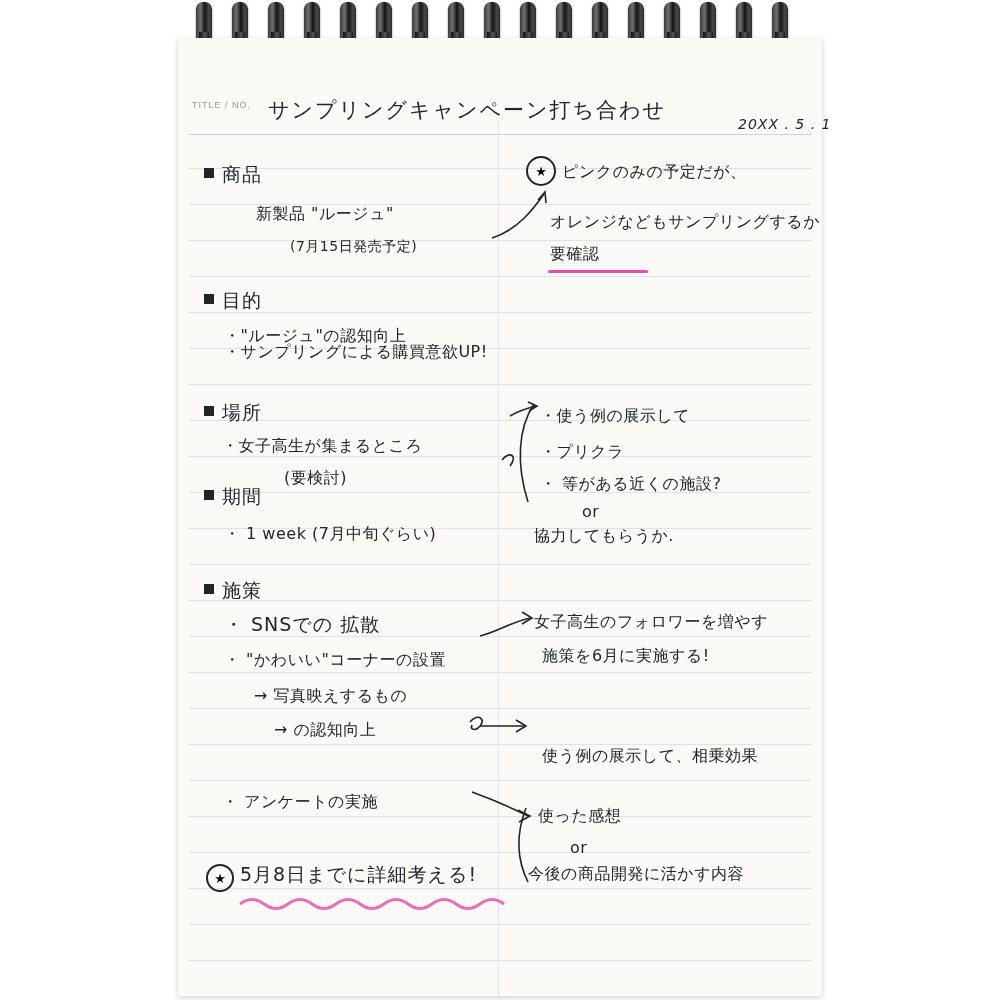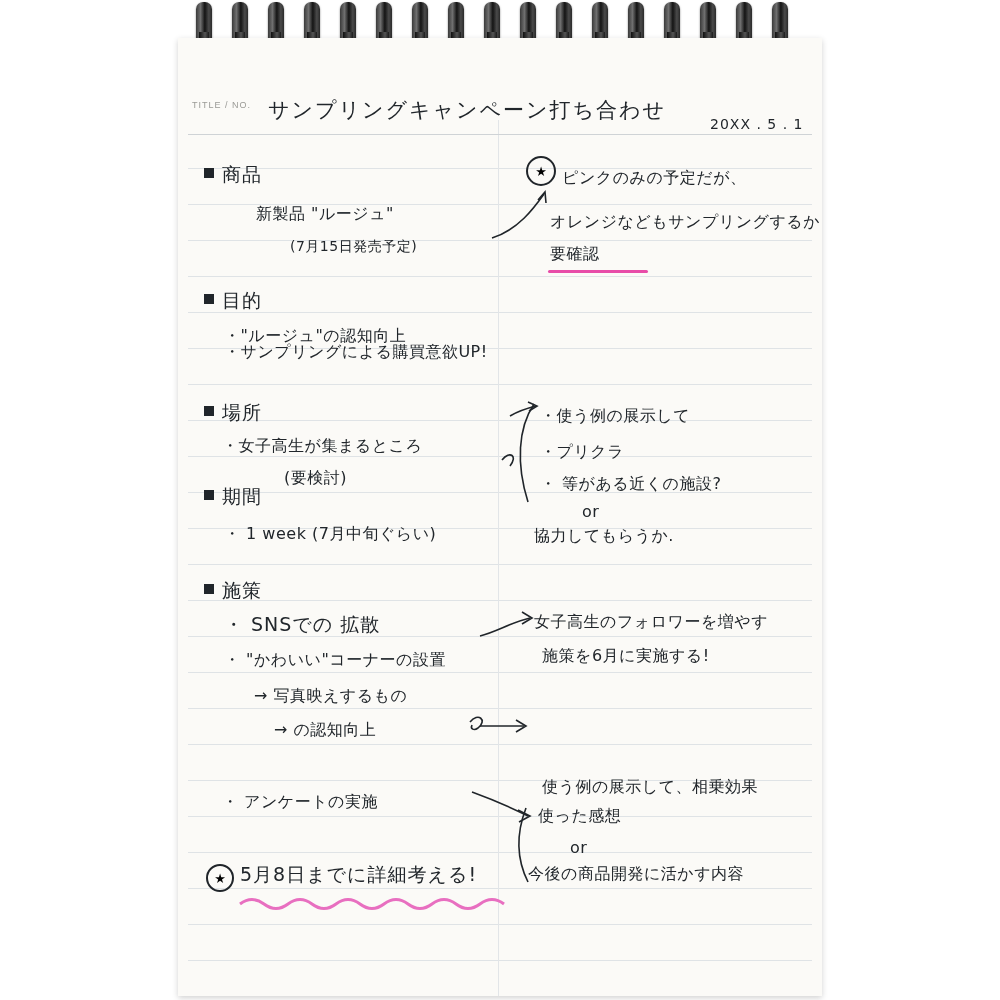--- a/index.html
+++ b/index.html
@@ -128,21 +128,21 @@
       <div class="rule" style="top:814px"></div>
       <div class="rule" style="top:850px"></div>
       <div class="rule" style="top:886px"></div>
       <div class="rule" style="top:922px"></div>
     </div>
     <div class="vline"></div>
     <div class="hdr-line"></div>
 
     <div class="title-no">TITLE / NO.</div>
     <div class="ink h1" style="left:90px;top:58px;">サンプリングキャンペーン打ち合わせ</div>
-    <div class="ink date" style="left:532px;top:78px;">20XX . 5 . 1</div>
+    <div class="ink date" style="left:560px;top:78px;font-style:italic;">20XX . 5 . 1</div>
 
     <div class="sq" style="left:26px;top:130px;"></div>
     <div class="ink h2" style="left:44px;top:124px;font-family:Liberation Serif, serif;">商品</div>
     <div class="ink bd" style="left:78px;top:166px;">新製品 "ルージュ"</div>
     <div class="ink sm" style="left:112px;top:200px;">(7月15日発売予定)</div>
 
     <div class="sq" style="left:26px;top:256px;"></div>
     <div class="ink h2" style="left:44px;top:250px;">目的</div>
     <div class="ink bd" style="left:46px;top:288px;">・"ルージュ"の認知向上</div>
     <div class="ink bd" style="left:46px;top:304px;text-align:right;">・サンプリングによる購買意欲UP!</div>
@@ -164,21 +164,21 @@
     <div class="ink bd" style="left:96px;top:682px;">→ の認知向上</div>
     <div class="ink bd" style="left:44px;top:754px;">・ アンケートの実施</div>
 
     <div class="circ" style="left:28px;top:826px;width:24px;height:24px;">★</div>
     <div class="ink h2" style="left:62px;top:824px;">5月8日までに詳細考える!</div>
     <svg class="deco" style="left:60px;top:856px;width:290px;height:18px">
       <path class="wave" d="M2,10 q12,-9 24,0 t24,0 t24,0 t24,0 t24,0 t24,0 t24,0 t24,0 t24,0 t24,0 t24,0"></path>
     </svg>
 
     <div class="circ" style="left:348px;top:118px;width:26px;height:26px;">★</div>
-    <div class="ink bd" style="left:384px;top:130px;text-align:center;">ピンクのみの予定だが、</div>
+    <div class="ink bd" style="left:384px;top:124px;text-align:center;">ピンクのみの予定だが、</div>
     <div class="ink bd" style="left:372px;top:174px;">オレンジなどもサンプリングするか</div>
     <div class="ink bd" style="left:372px;top:206px;">要確認</div>
     <div class="pinkline" style="left:370px;top:232px;width:100px;"></div>
     <svg class="deco" style="left:310px;top:130px;width:80px;height:80px">
       <path class="arrow" d="M4,70 C30,62 46,40 56,26"></path>
       <path class="arrow" d="M50,32 L57,24 L58,35"></path>
     </svg>
 
     <div class="ink bd" style="left:362px;top:368px;">・使う例の展示して</div>
     <div class="ink bd" style="left:362px;top:404px;">・プリクラ</div>
@@ -192,21 +192,21 @@
       <path class="arrow" d="M14,62 c8,-10 16,-4 8,6"></path>
     </svg>
 
     <div class="ink bd" style="left:356px;top:574px;">女子高生のフォロワーを増やす</div>
     <div class="ink bd" style="left:364px;top:608px;">施策を6月に実施する!</div>
     <svg class="deco" style="left:300px;top:568px;width:62px;height:40px">
       <path class="arrow" d="M2,30 C18,26 34,16 52,12"></path>
       <path class="arrow" d="M44,6 L54,12 L44,18"></path>
     </svg>
 
-    <div class="ink bd" style="left:364px;top:708px;margin-top:31px;">使う例の展示して、相乗効果</div>
+    <div class="ink bd" style="left:364px;top:708px;">使う例の展示して、相乗効果</div>
     <svg class="deco" style="left:288px;top:670px;width:70px;height:34px">
       <path class="arrow" d="M4,14 c8,-10 18,-2 8,6 c-4,3 -8,1 -6,-3"></path>
       <path class="arrow" d="M14,18 L58,18"></path>
       <path class="arrow" d="M50,12 L60,18 L50,24"></path>
     </svg>
 
     <div class="ink bd" style="left:360px;top:768px;">使った感想</div>
     <div class="ink bd" style="left:392px;top:800px;">or</div>
     <div class="ink bd" style="left:350px;top:826px;">今後の商品開発に活かす内容</div>
     <svg class="deco" style="left:292px;top:740px;width:70px;height:110px">

